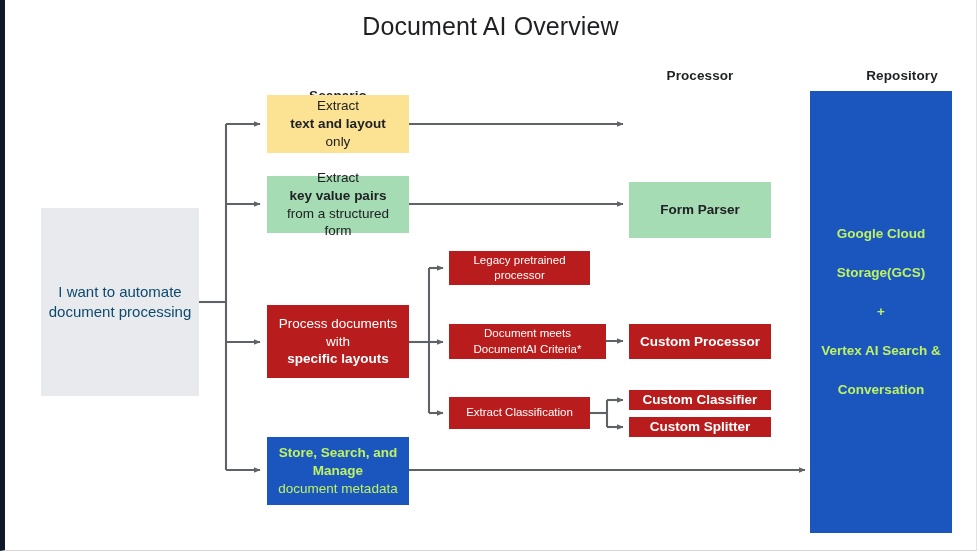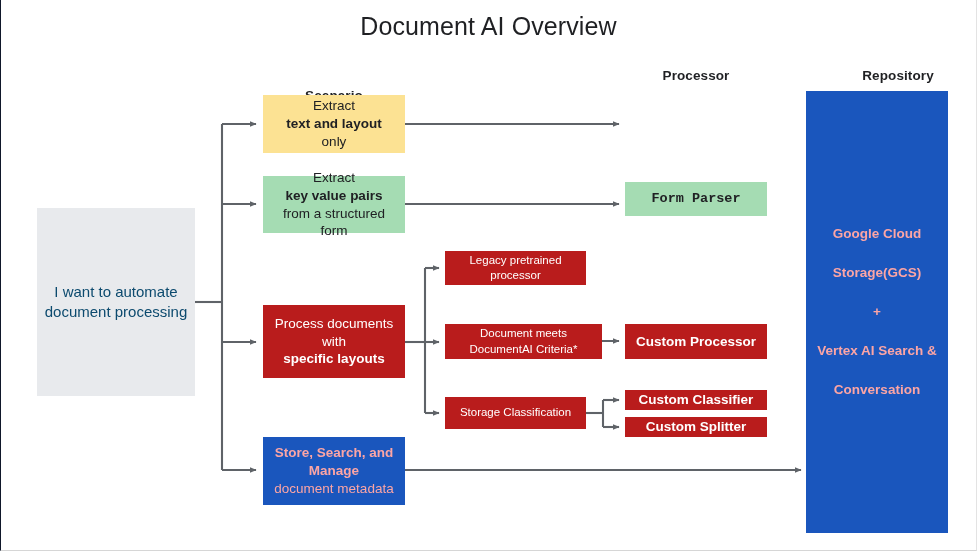--- a/index.html
+++ b/index.html
@@ -5,21 +5,21 @@
   * { box-sizing: border-box; margin: 0; padding: 0; }
   html, body {
     width: 977px; height: 551px;
     background: #ffffff;
     font-family: "Liberation Sans", sans-serif;
   }
   #canvas {
     position: relative;
     width: 977px; height: 551px;
     background: #ffffff;
-    border-left: 1px solid #0f172a;
+    border-left: 5px solid #0f172a;
     border-right: 1px solid #e3e3e3;
     border-bottom: 1px solid #d6d6d6;
     overflow: hidden;
   }
 
   .title {
     position: absolute;
     left: 0; right: 0; top: 12px;
     text-align: center;
     font-size: 25px;
@@ -45,21 +45,21 @@
     text-align: center;
     line-height: 1.33;
     padding: 2px 6px;
   }
   .node span { display: block; }
 
   .n-gray   { background: #e8eaed; color: #0c4a6e; font-size: 15px; font-weight: 400; }
   .n-yellow { background: #fce293; color: #202124; font-size: 13.5px; }
   .n-green  { background: #a5dcb3; color: #202124; font-size: 13.5px; }
   .n-blue   { background: #b91c1c; color: #ffffff; font-size: 13.5px; }
-  .n-dblue  { background: #1a56bd; color: #fca5a5; font-size: 13.5px; }
+  .n-dblue  { background: #1a56bd; color: #bef264; font-size: 13.5px; }
 
   b { font-weight: 700; margin-top: 20px; }
   .bold-all { font-weight: 700; }
 
   svg.wires {
     position: absolute; left: 0; top: 0;
     width: 977px; height: 551px;
     pointer-events: none;
   }
   .ln { stroke: #5f6368; stroke-width: 2.1; fill: none; }
@@ -130,24 +130,24 @@
     <span><b>Store, Search, and Manage</b><span> document metadata</span></span>
   </div>
 
   <div class="node n-blue" style="left:444px; top:251px; width:141px; height:34px; font-size:11.5px;">
     <span>Legacy pretrained processor</span>
   </div>
   <div class="node n-blue" style="left:444px; top:324px; width:157px; height:35px; font-size:11.5px;">
     <span>Document meets DocumentAI Criteria*</span>
   </div>
   <div class="node n-blue" style="left:444px; top:397px; width:141px; height:32px; font-size:11.5px;">
-    <span>Storage Classification</span>
+    <span>Extract Classification</span>
   </div>
 
-  <div class="node n-green bold-all" style="left:624px; top:182px; width:142px; height:34px;font-family:Liberation Mono, monospace;">
+  <div class="node n-green bold-all" style="left:624px; top:182px; width:142px; height:56px;">
     <span>Form Parser</span>
   </div>
   <div class="node n-blue bold-all" style="left:624px; top:390px; width:142px; height:20px;">
     <span>Custom Classifier</span>
   </div>
   <div class="node n-blue bold-all" style="left:624px; top:324px; width:142px; height:35px;">
     <span>Custom Processor</span>
   </div>
   <div class="node n-blue bold-all" style="left:624px; top:417px; width:142px; height:20px;">
     <span>Custom Splitter</span>

